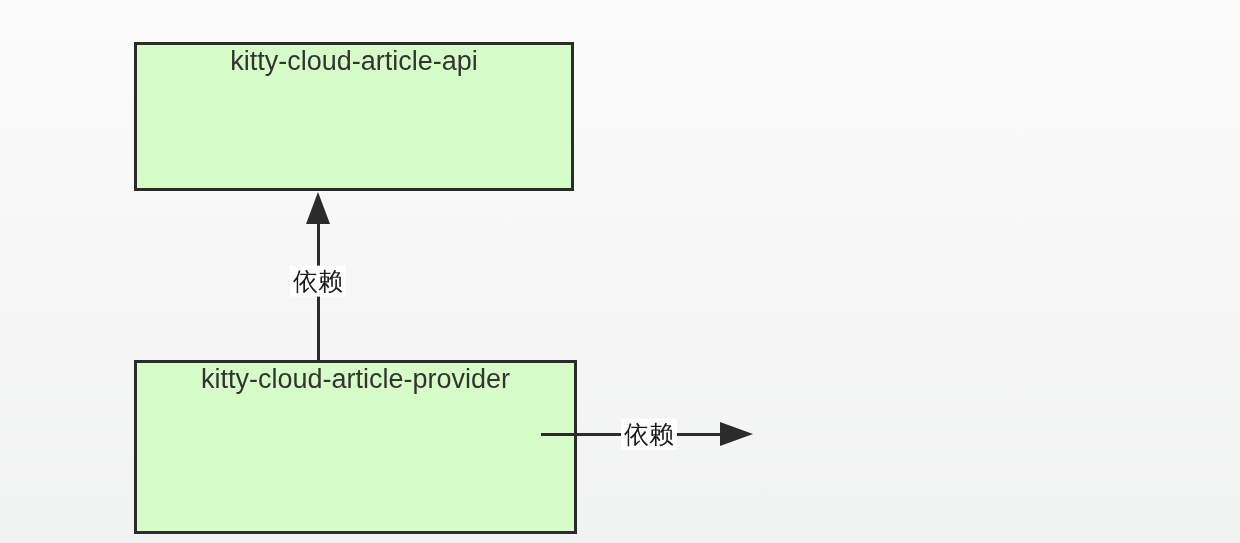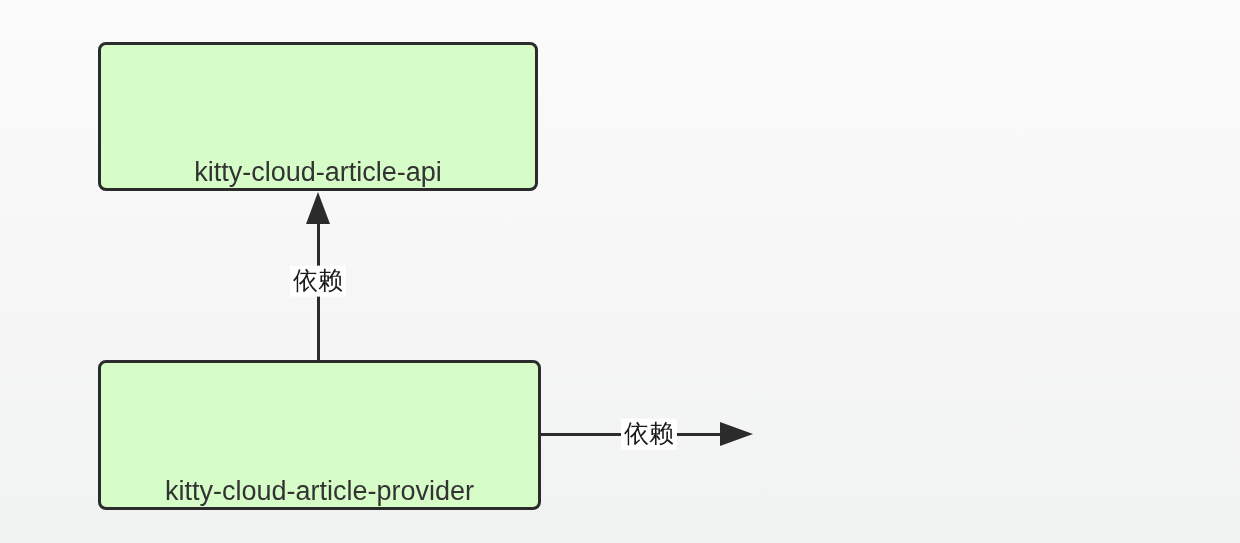--- a/index.html
+++ b/index.html
@@ -16,32 +16,33 @@
     width:1240px;height:543px;overflow:hidden;
   }
   .canvas{
     position:relative;width:1240px;height:543px;
     background:linear-gradient(180deg,var(--bg-top) 0%,var(--bg-bottom) 100%);
   }
   .node{
     position:absolute;
     background:var(--node-fill);
     border:3px solid var(--node-border);
-    border-radius:8px;
-    display:flex;align-items:flex-end;justify-content:center;
+    border-radius:0;
+    display:flex;align-items:flex-start;justify-content:center;
     box-sizing:border-box;
+    margin-left:36px;
   }
   .node-label{
     color:var(--text-color);
     font-size:27px;
     line-height:1.2;
     white-space:nowrap;
   }
   .node-api{left:98px;top:42px;width:440px;height:149px;}
-  .node-provider{left:98px;top:360px;width:443px;height:150px;}
+  .node-provider{left:98px;top:360px;width:443px;height:174px;}
   .node-biz{left:753px;top:360px;width:442px;height:150px;}
 
   .edge-line-v{
     position:absolute;left:317px;top:220px;width:3px;height:140px;
     background:var(--edge-color);
   }
   .arrowhead-up{
     position:absolute;left:306px;top:192px;
     width:0;height:0;
     border-left:12px solid transparent;
@@ -61,21 +62,20 @@
   }
   .edge-label{
     position:absolute;
     transform:translate(-50%,-50%);
     background:#ffffff;
     color:#1a1a1a;
     font-size:25px;
     line-height:1.15;
     padding:1px 3px;
     white-space:nowrap;
-    font-family:Liberation Serif, serif;
   }
   .edge-label-v{left:318px;top:281px;}
   .edge-label-h{left:649px;top:434px;}
 </style>
 </head>
 <body>
 
 <div class="canvas">
 
   <div class="node node-api">

